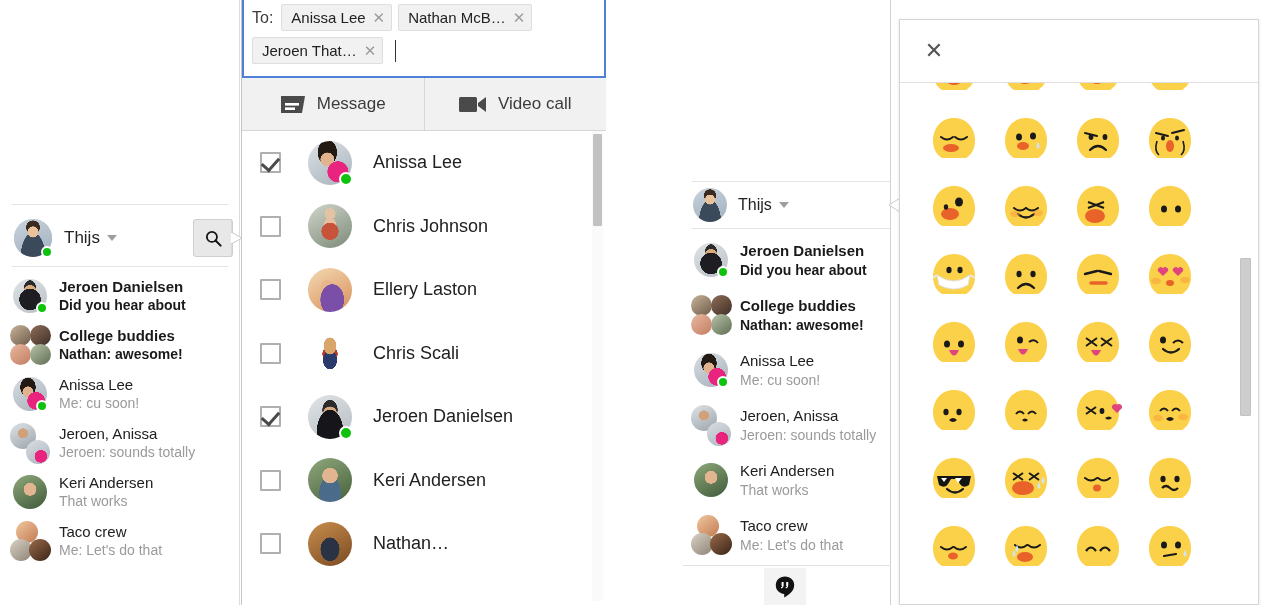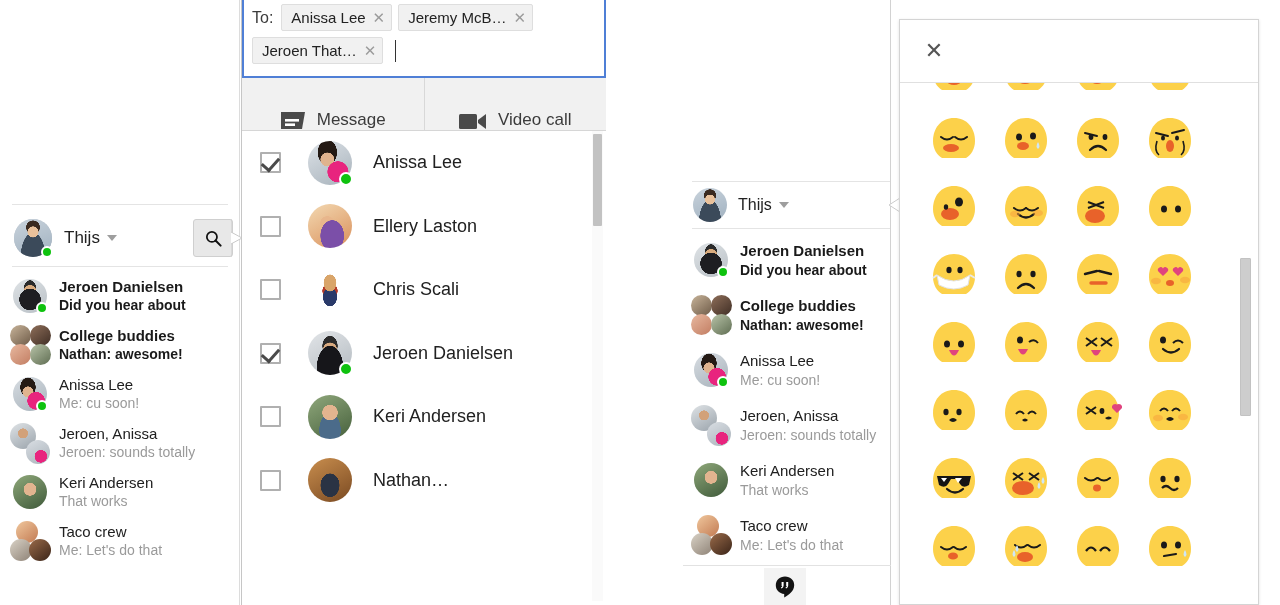--- a/index.html
+++ b/index.html
@@ -118,21 +118,21 @@
   }
   #to-caret {
     width: 1px; height: 22px; background: #333; margin: 6px 0 0 6px;
   }
   #mode-tabs {
     position: absolute; left: 0; top: 82px; width: 364px; height: 53px;
     display: flex; background: #f1f1f1;
     border-bottom: 1px solid #d6d6d6;
   }
   .mode-tab {
-    flex: 1 1 0; display: flex; align-items: flex-end; justify-content: center;
+    flex: 1 1 0; display: flex; align-items: center; justify-content: center;
     font-size: 17px; color: #3b3b3b;
   }
   .mode-tab + .mode-tab { border-left: 1px solid #d8d8d8; }
   .mode-tab .label { margin-left: 11px; }
   #contact-list {
     position: absolute; left: 0; top: 135px; width: 364px; height: 474px;
     overflow: hidden; background: #fff;
   }
   .contact-row {
     display: flex; align-items: center; height: 63.5px; padding-left: 18px;
@@ -358,21 +358,21 @@
 <div id="compose-panel">
 
   <div id="to-field">
     <span id="to-label">To:</span>
 
     <span class="chip">
       <span>Anissa Lee</span>
       <span class="chip-x">✕</span>
     </span>
     <span class="chip">
-      <span>Jeremy McB…</span>
+      <span>Nathan McB…</span>
       <span class="chip-x">✕</span>
     </span>
     <span style="flex-basis:100%;height:0;"></span>
     <span class="chip">
       <span>Jeroen That…</span>
       <span class="chip-x">✕</span>
     </span>
     <span id="to-caret"></span>
     <input type="text" style="flex: 1 1 40px; border: none; outline: none; font-size: 15px; height: 27px; margin-top: 3px; background: transparent;" placeholder="">
   </div>
@@ -402,20 +402,29 @@
       <span class="avatar" style="background:
           radial-gradient(circle at 68% 70%, #e8247e 0 24%, rgba(0,0,0,0) 25%),
           radial-gradient(circle at 44% 42%, #e0b38e 0 19%, rgba(0,0,0,0) 20%),
           radial-gradient(ellipse at 44% 26%, #241a14 0 27%, rgba(0,0,0,0) 28%),
           linear-gradient(150deg,#dde2e7,#a7b2bb);">
         <span class="dot-online" style="width:14px;height:14px;"></span>
       </span>
       <span class="cname">Anissa Lee</span>
     </div>
 
+    <div class="contact-row">
+      <span class="cbox"></span>
+      <span class="avatar" style="background:
+          radial-gradient(circle at 50% 62%, #c6533a 0 24%, rgba(0,0,0,0) 25%),
+          radial-gradient(circle at 50% 44%, #e6c0a0 0 17%, rgba(0,0,0,0) 18%),
+          radial-gradient(circle at 50% 22%, #e2c4a4 0 13%, rgba(0,0,0,0) 14%),
+          linear-gradient(150deg,#cfd6cb,#7d8a78);"></span>
+      <span class="cname">Chris Johnson</span>
+    </div>
 
     <div class="contact-row">
       <span class="cbox"></span>
       <span class="avatar" style="background:
           radial-gradient(ellipse at 55% 72%, #7b4fa8 0 34%, rgba(0,0,0,0) 35%),
           radial-gradient(circle at 44% 44%, #e8b68c 0 20%, rgba(0,0,0,0) 21%),
           linear-gradient(150deg,#f3d9b2,#d98f5a);"></span>
       <span class="cname">Ellery Laston</span>
     </div>
 

